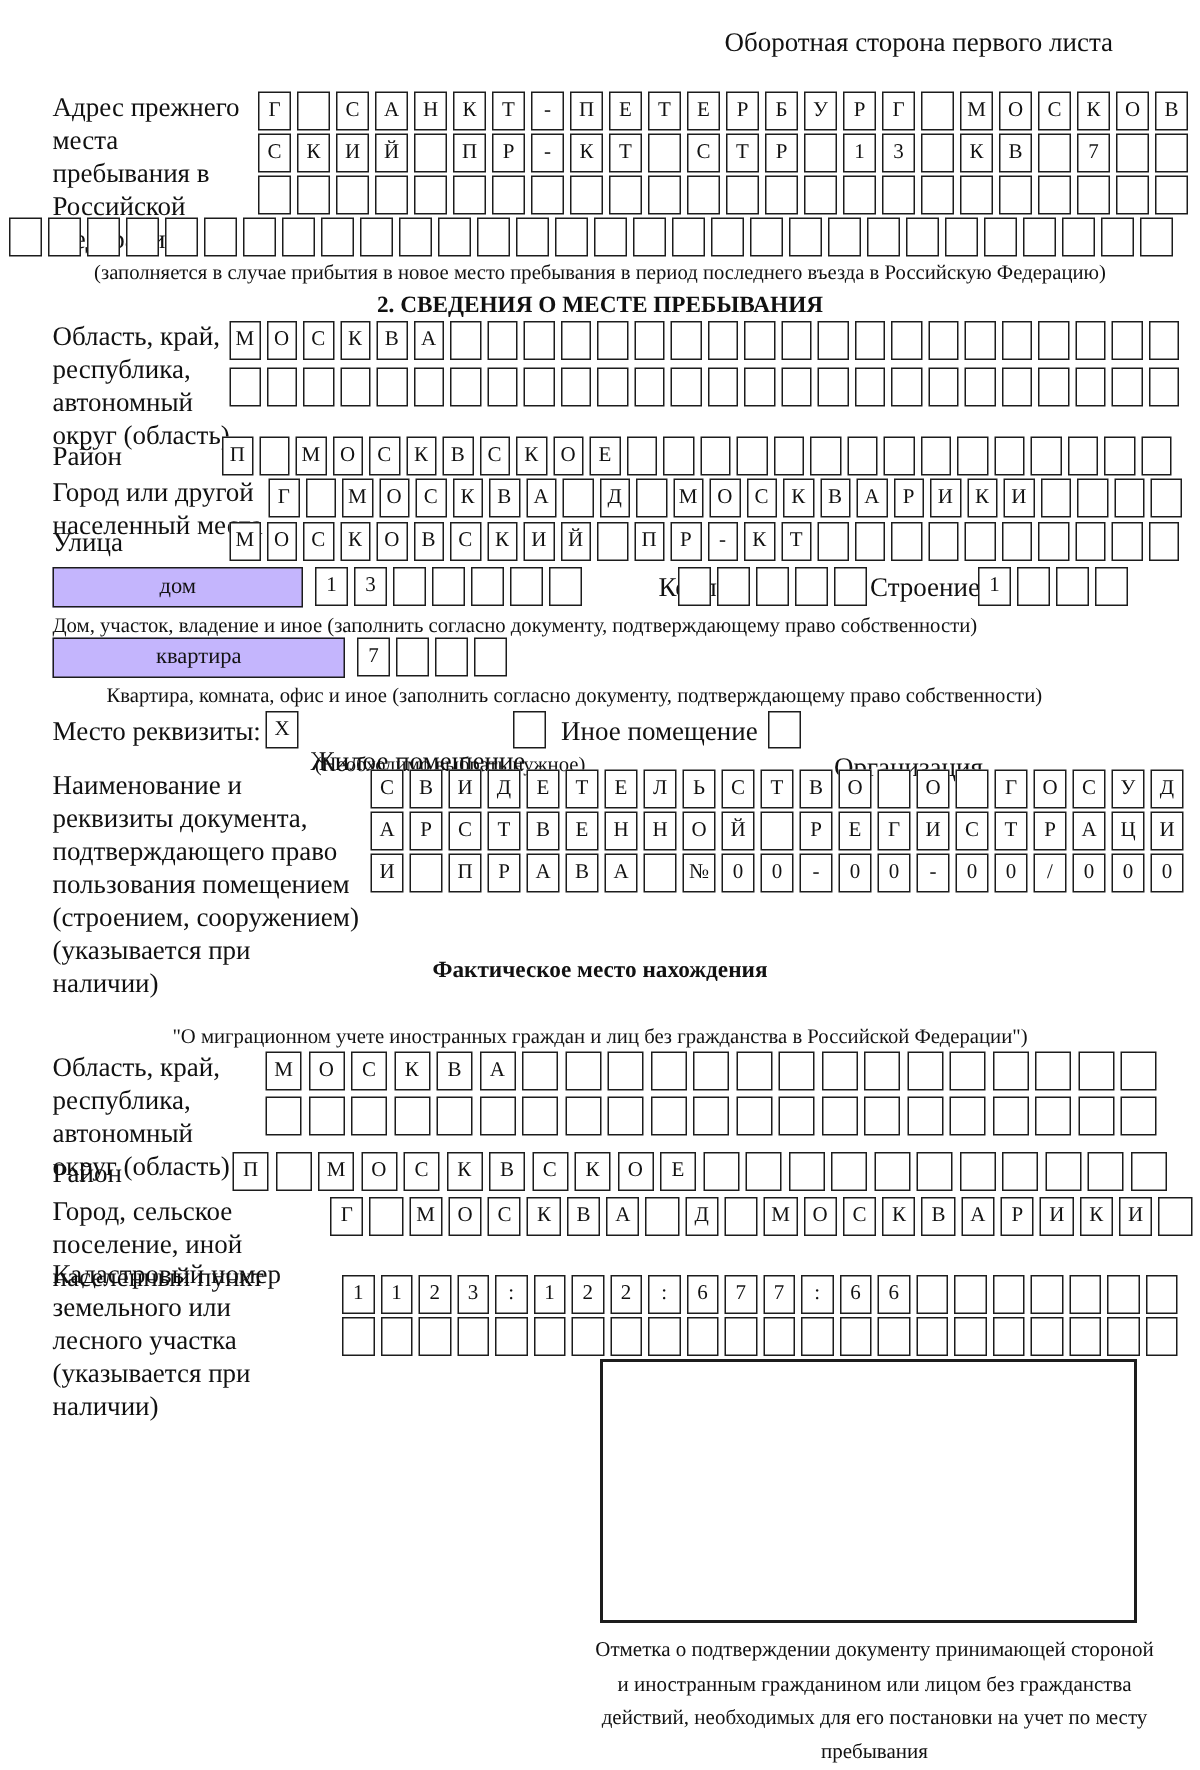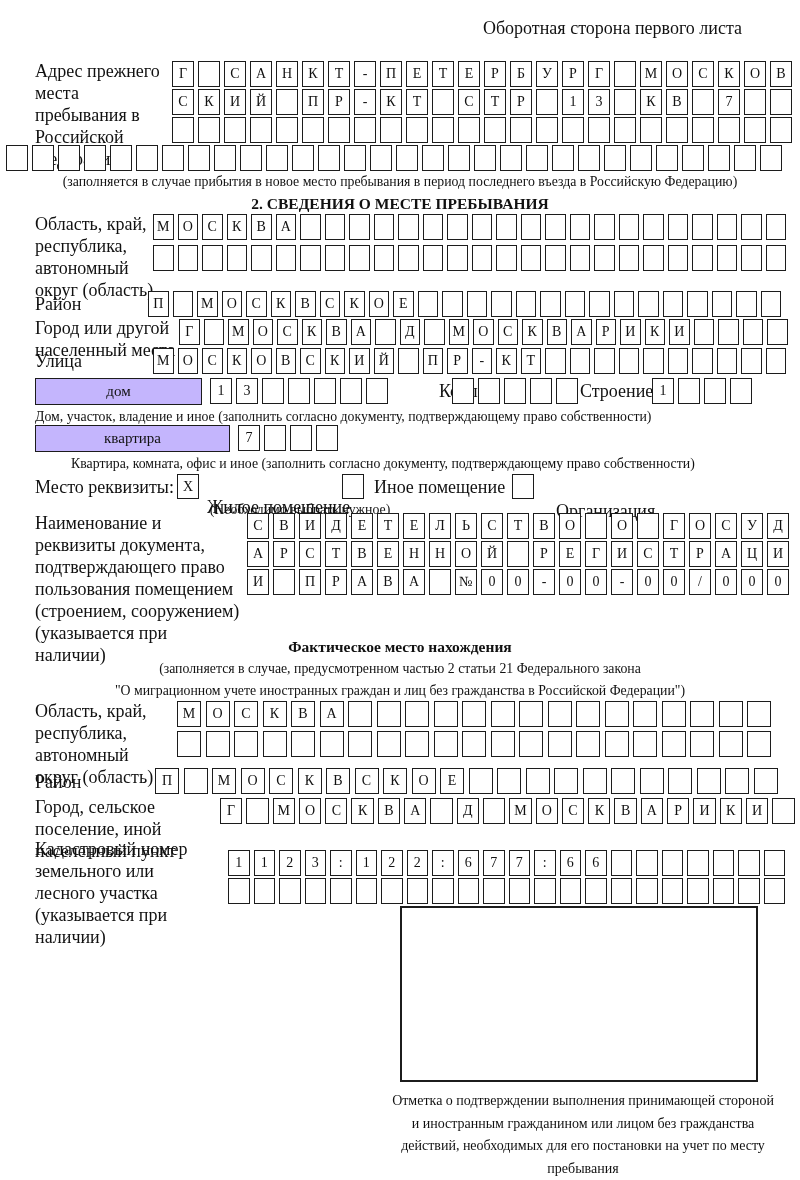--- a/index.html
+++ b/index.html
@@ -412,21 +412,20 @@
       <div class="cell">-</div>
       <div class="cell">0</div>
       <div class="cell">0</div>
       <div class="cell">/</div>
       <div class="cell">0</div>
       <div class="cell">0</div>
       <div class="cell">0</div>
     </div>
 
   <div class="abs lbl bold center" style="top:636px;font-size:15.5px;">Фактическое место нахождения</div>
-  <div class="abs cap center" style="top:660px;">(заполняется в случае, предусмотренном частью 2 статьи 21 Федерального закона</div>
   <div class="abs cap center" style="top:682px;">"О миграционном учете иностранных граждан и лиц без гражданства в Российской Федерации")</div>
 
   <div class="abs lbl" style="top:700px;left:35px;width:140px;">Область, край, республика, автономный округ (область)</div>
   <div class="abs cells cells-fact" style="top:701px;left:177px;">
       <div class="cell">М</div>
       <div class="cell">О</div>
       <div class="cell">С</div>
       <div class="cell">К</div>
       <div class="cell">В</div>
       <div class="cell">А</div>
@@ -566,15 +565,15 @@
       <div class="cell"></div>
       <div class="cell"></div>
       <div class="cell"></div>
       <div class="cell"></div>
       <div class="cell"></div>
       <div class="cell"></div>
       <div class="cell"></div>
     </div>
 
   <div class="abs stampbox" style="top:906px;left:400px;width:358px;height:176px;"></div>
-  <div class="abs" style="top:1090px;left:392px;width:382px;text-align:center;font-size:14px;line-height:22.5px;">Отметка о подтверждении выполнения принимающей стороной и иностранным гражданином или лицом без гражданства действий, необходимых для его постановки на учет по месту пребывания</div>
+  <div class="abs" style="top:1090px;left:392px;width:382px;text-align:center;font-size:14px;line-height:22.5px;">Отметка о подтверждении документу принимающей стороной и иностранным гражданином или лицом без гражданства действий, необходимых для его постановки на учет по месту пребывания</div>
 
 </div>
 
 </body></html>

